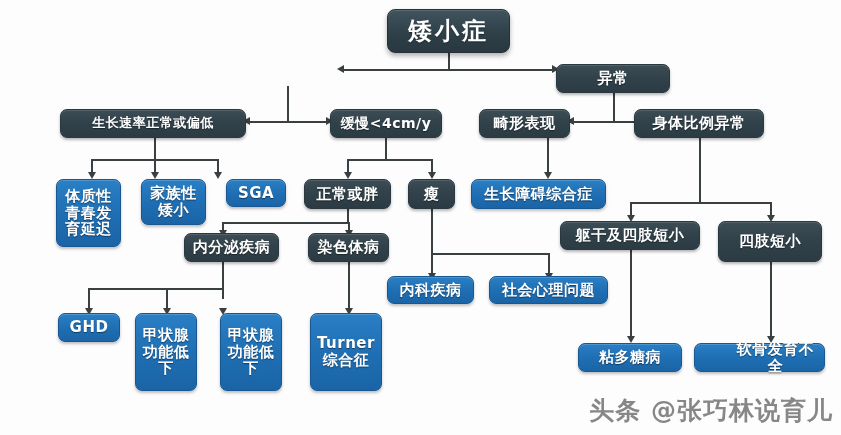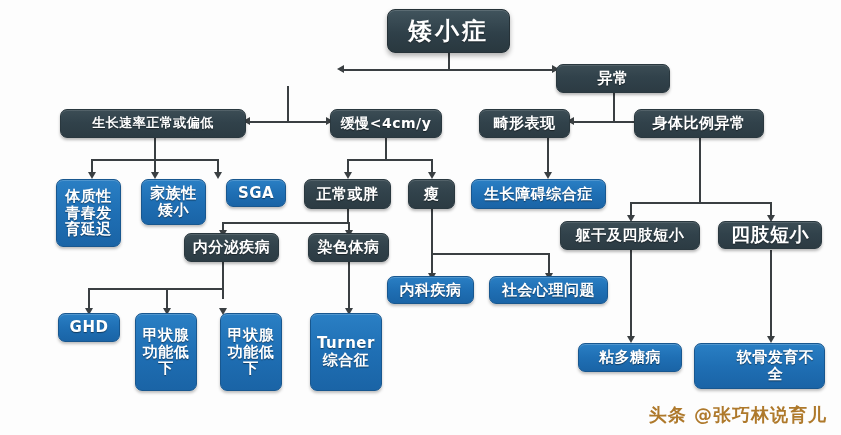--- a/index.html
+++ b/index.html
@@ -49,22 +49,22 @@
   .ln{position:absolute;background:#3a3f42;z-index:1;}
   .lh{height:2px;}
   .lv{width:2px;}
   .arrow{position:absolute;width:0;height:0;z-index:2;}
   .ar-down{border-left:4px solid transparent;border-right:4px solid transparent;border-top:7px solid #3a3f42;}
   .ar-left{border-top:4px solid transparent;border-bottom:4px solid transparent;border-right:7px solid #3a3f42;}
   .ar-right{border-top:4px solid transparent;border-bottom:4px solid transparent;border-left:7px solid #3a3f42;}
 
   
   #watermark{
-    position:absolute;right:14px;bottom:8px;
-    font-size:18px;color:#a16207;font-weight:bold;
+    position:absolute;right:8px;bottom:8px;
+    font-size:25px;color:#737373;font-weight:bold;
     letter-spacing:1px;opacity:.85;z-index:9;
     font-family:"DejaVu Sans","Liberation Sans",sans-serif;
   }
 </style>
 </head>
 <body>
 
 <div id="stage">
 
   <div class="ln lv" style="left:448px;top:52px;height:18px;"></div>
@@ -167,29 +167,29 @@
   <div class="node dark" style="left:184px;top:233px;width:95px;height:29px;font-size:15px;">内分泌疾病</div>
 
   <div class="node dark" style="left:308px;top:233px;width:81px;height:29px;font-size:15px;">染色体病</div>
 
   <div class="node blue" style="left:387px;top:276px;width:87px;height:28px;font-size:15px;">内科疾病</div>
 
   <div class="node blue" style="left:489px;top:276px;width:119px;height:28px;font-size:15px;">社会心理问题</div>
 
   <div class="node dark" style="left:560px;top:221px;width:140px;height:29px;font-size:15px;">躯干及四肢短小</div>
 
-  <div class="node dark" style="left:718px;top:221px;width:104px;height:28px;font-size:19px;">四肢短小</div>
+  <div class="node dark" style="left:718px;top:221px;width:104px;height:41px;font-size:15px;">四肢短小</div>
 
   <div class="node blue" style="left:58px;top:313px;width:62px;height:29px;font-size:15px;">GHD</div>
 
   <div class="node blue" style="left:135px;top:313px;width:62px;height:78px;font-size:15px;">甲状腺功能低下</div>
 
   <div class="node blue" style="left:220px;top:313px;width:62px;height:78px;font-size:15px;">甲状腺功能低下</div>
 
   <div class="node blue" style="left:310px;top:313px;width:72px;height:78px;font-size:15px;">Turner综合征</div>
 
   <div class="node blue" style="left:578px;top:343px;width:104px;height:29px;font-size:15px;">粘多糖病</div>
 
-  <div class="node blue" style="left:694px;top:343px;width:131px;height:46px;font-size:15px;padding-left:36px;">软骨发育不全</div>
+  <div class="node blue" style="left:694px;top:343px;width:131px;height:29px;font-size:15px;padding-left:36px;">软骨发育不全</div>
 
   <div id="watermark">头条 @张巧林说育儿</div>
 
 </div>
 
 </body></html>

